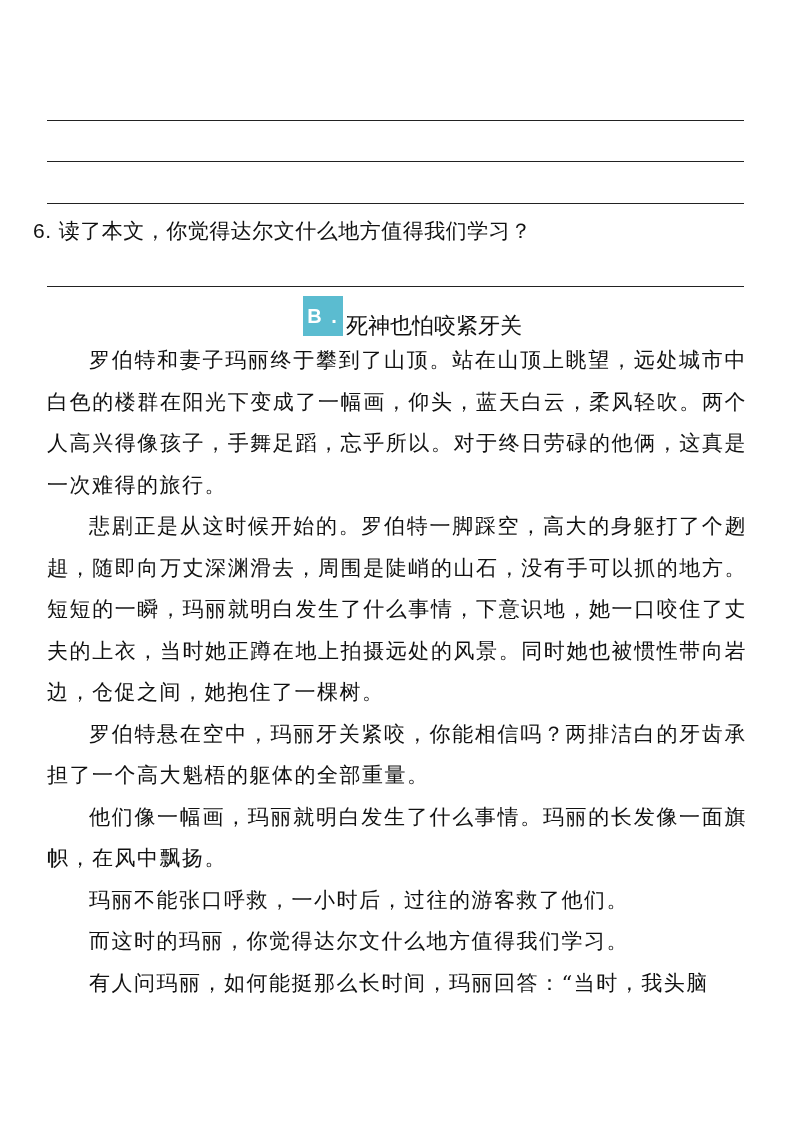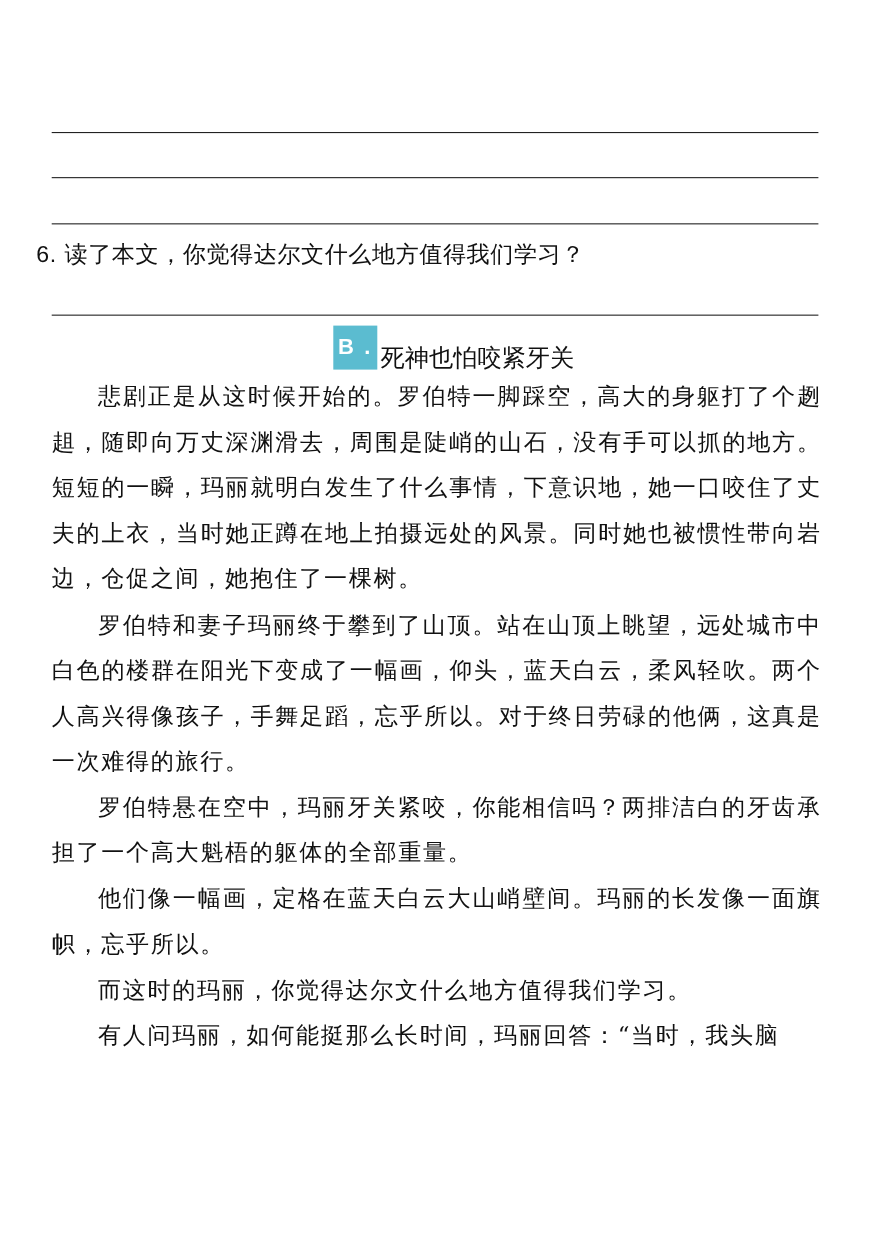--- a/index.html
+++ b/index.html
@@ -30,19 +30,20 @@
 </div>
 
 <div class="rule" style="top:286px;"></div>
 
 <div class="title">
   <div class="badge">B .</div>
   <div class="title-text">死神也怕咬紧牙关</div>
 </div>
 
 <div class="body">
+  <p>罗伯特和妻子玛丽终于攀到了山顶。站在山顶上眺望，远处城市中白色的楼群在阳光下变成了一幅画，仰头，蓝天白云，柔风轻吹。两个人高兴得像孩子，手舞足蹈，忘乎所以。对于终日劳碌的他俩，这真是一次难得的旅行。</p>
   <p>悲剧正是从这时候开始的。罗伯特一脚踩空，高大的身躯打了个趔趄，随即向万丈深渊滑去，周围是陡峭的山石，没有手可以抓的地方。短短的一瞬，玛丽就明白发生了什么事情，下意识地，她一口咬住了丈夫的上衣，当时她正蹲在地上拍摄远处的风景。同时她也被惯性带向岩边，仓促之间，她抱住了一棵树。</p>
-  <p>罗伯特和妻子玛丽终于攀到了山顶。站在山顶上眺望，远处城市中白色的楼群在阳光下变成了一幅画，仰头，蓝天白云，柔风轻吹。两个人高兴得像孩子，手舞足蹈，忘乎所以。对于终日劳碌的他俩，这真是一次难得的旅行。</p>
   <p>罗伯特悬在空中，玛丽牙关紧咬，你能相信吗？两排洁白的牙齿承担了一个高大魁梧的躯体的全部重量。</p>
-  <p>他们像一幅画，定格在蓝天白云大山峭壁间。玛丽的长发像一面旗帜，忘乎所以。</p>
+  <p>他们像一幅画，玛丽就明白发生了什么事情。玛丽的长发像一面旗帜，在风中飘扬。</p>
+  <p>玛丽不能张口呼救，一小时后，过往的游客救了他们。</p>
   <p>而这时的玛丽，你觉得达尔文什么地方值得我们学习。</p>
   <p>有人问玛丽，如何能挺那么长时间，玛丽回答：“当时，我头脑</p>
 </div>
 
 </body></html>

